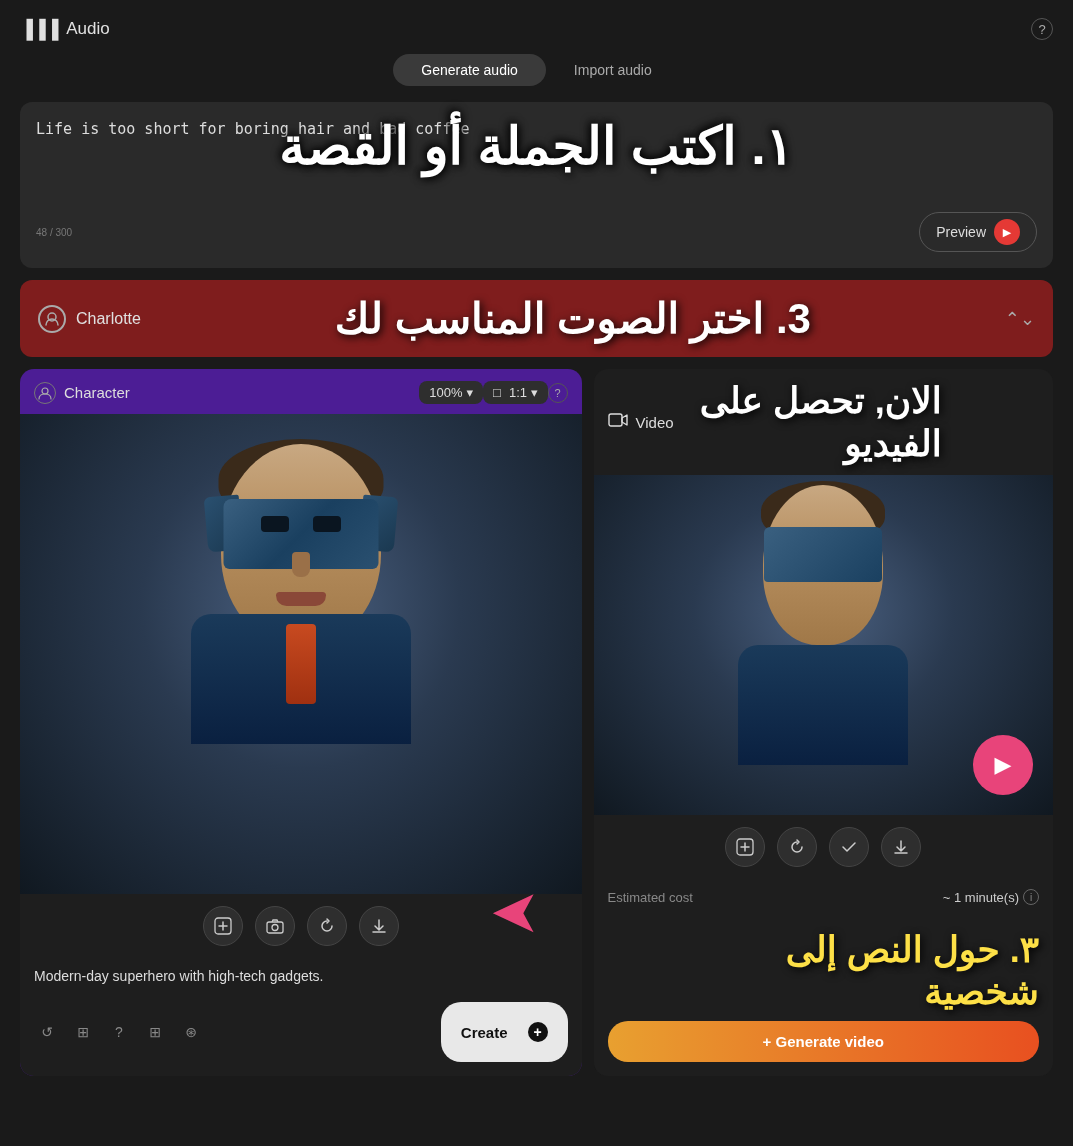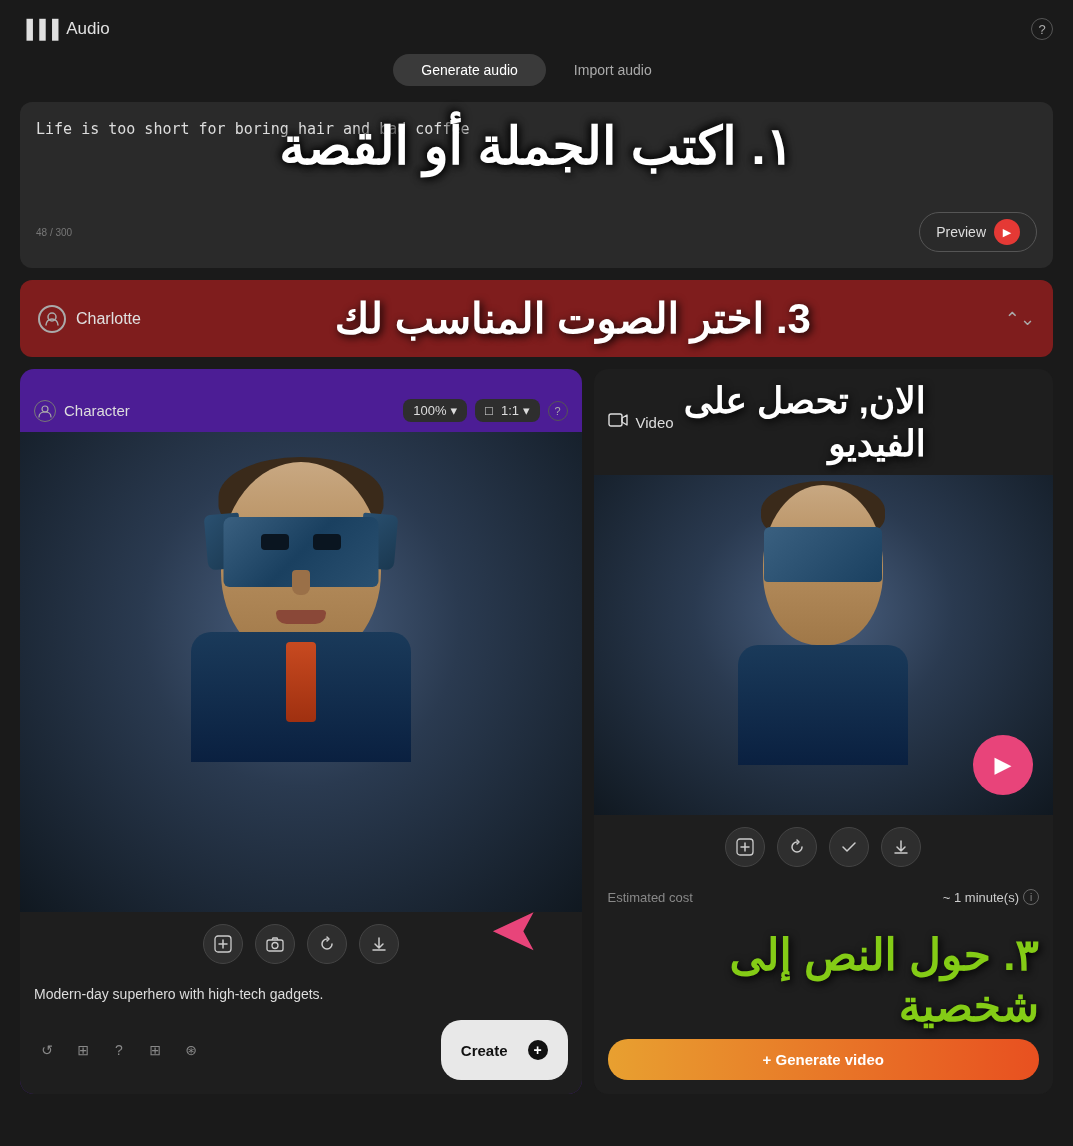--- a/index.html
+++ b/index.html
@@ -203,21 +203,20 @@
       color: #aaa;
     }
     .char-label {
       font-size: 15px;
       font-weight: 500;
       color: #ddd;
     }
     .char-panel-controls {
       display: flex;
       align-items: center;
-      gap: 8px;
     }
     .zoom-dropdown {
       display: flex;
       align-items: center;
       gap: 4px;
       background: #2e2e2e;
       border-radius: 8px;
       padding: 4px 10px;
       font-size: 13px;
       color: #ddd;
@@ -743,21 +742,21 @@
     <div class="video-panel">
       <div class="video-panel-header">
         <span class="video-icon">
           <svg width="20" height="20" viewBox="0 0 20 20" fill="none">
             <rect x="1" y="4" width="13" height="12" rx="2" stroke="#ddd" stroke-width="1.4"></rect>
             <path d="M14 8l5-3v10l-5-3V8z" stroke="#ddd" stroke-width="1.4" stroke-linejoin="round"></path>
           </svg>
         </span>
         <span class="video-label">Video</span>
 
-        <div style="font-size:36px;font-weight:900;color:#fff;text-shadow:2px 2px 8px #000;direction:rtl;margin-left:2px;line-height:1.2;">الان, تحصل على<br>الفيديو</div>
+        <div style="font-size:36px;font-weight:900;color:#fff;text-shadow:2px 2px 8px #000;direction:rtl;margin-left:18px;line-height:1.2;">الان, تحصل على<br>الفيديو</div>
       </div>
 
       <div class="video-image-wrapper">
         <div class="video-img">
 
           <div class="mini-hero">
             <div class="mini-hair"></div>
             <div class="mini-head"></div>
             <div style="position:absolute;top:42px;left:50%;transform:translateX(-50%);width:118px;height:55px;background:linear-gradient(135deg,#3a6080,#1a4060);border-radius:6px 6px 4px 4px;"></div>
             <div class="mini-suit"></div>
@@ -794,21 +793,21 @@
 
       <div class="video-bottom">
         <div class="estimated-cost-row">
           <span class="est-label">Estimated cost</span>
           <span class="est-value">
             <span>~ 1 minute(s)</span>
             <span style="width:16px;height:16px;border:1px solid #666;border-radius:50%;display:inline-flex;align-items:center;justify-content:center;font-size:10px;color:#888;">i</span>
           </span>
         </div>
 
-        <div style="font-size:44px;font-weight:900;color:#84cc16;text-shadow:2px 2px 8px #000;direction:rtl;text-align:right;margin-bottom:8px;">٣. حول النص إلى<br>شخصية</div>
+        <div style="font-size:36px;font-weight:900;color:#fde047;text-shadow:2px 2px 8px #000;direction:rtl;text-align:right;margin-bottom:8px;">٣. حول النص إلى<br>شخصية</div>
 
         <button class="gen-video-btn">
           <span>+ Generate video</span>
         </button>
       </div>
     </div>
 
   </div>
 </div>
 

